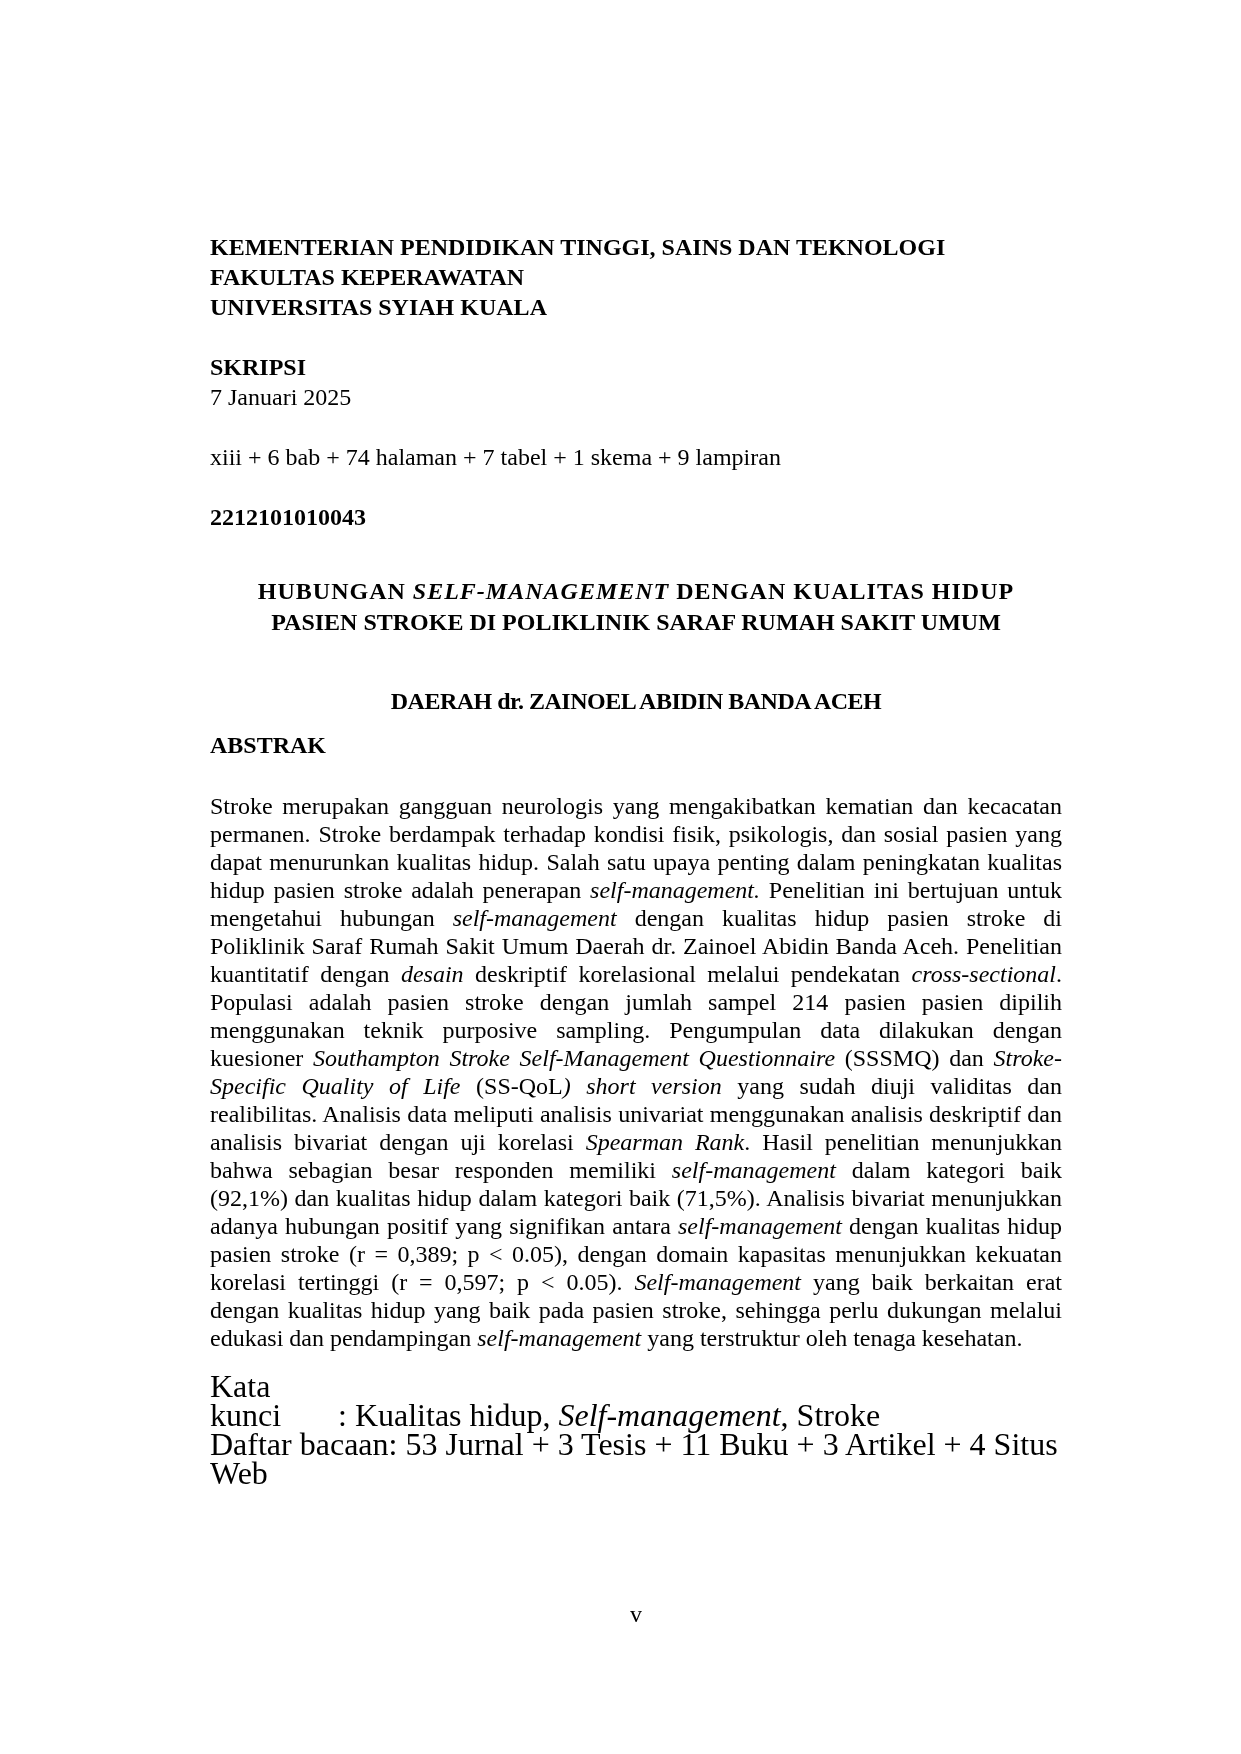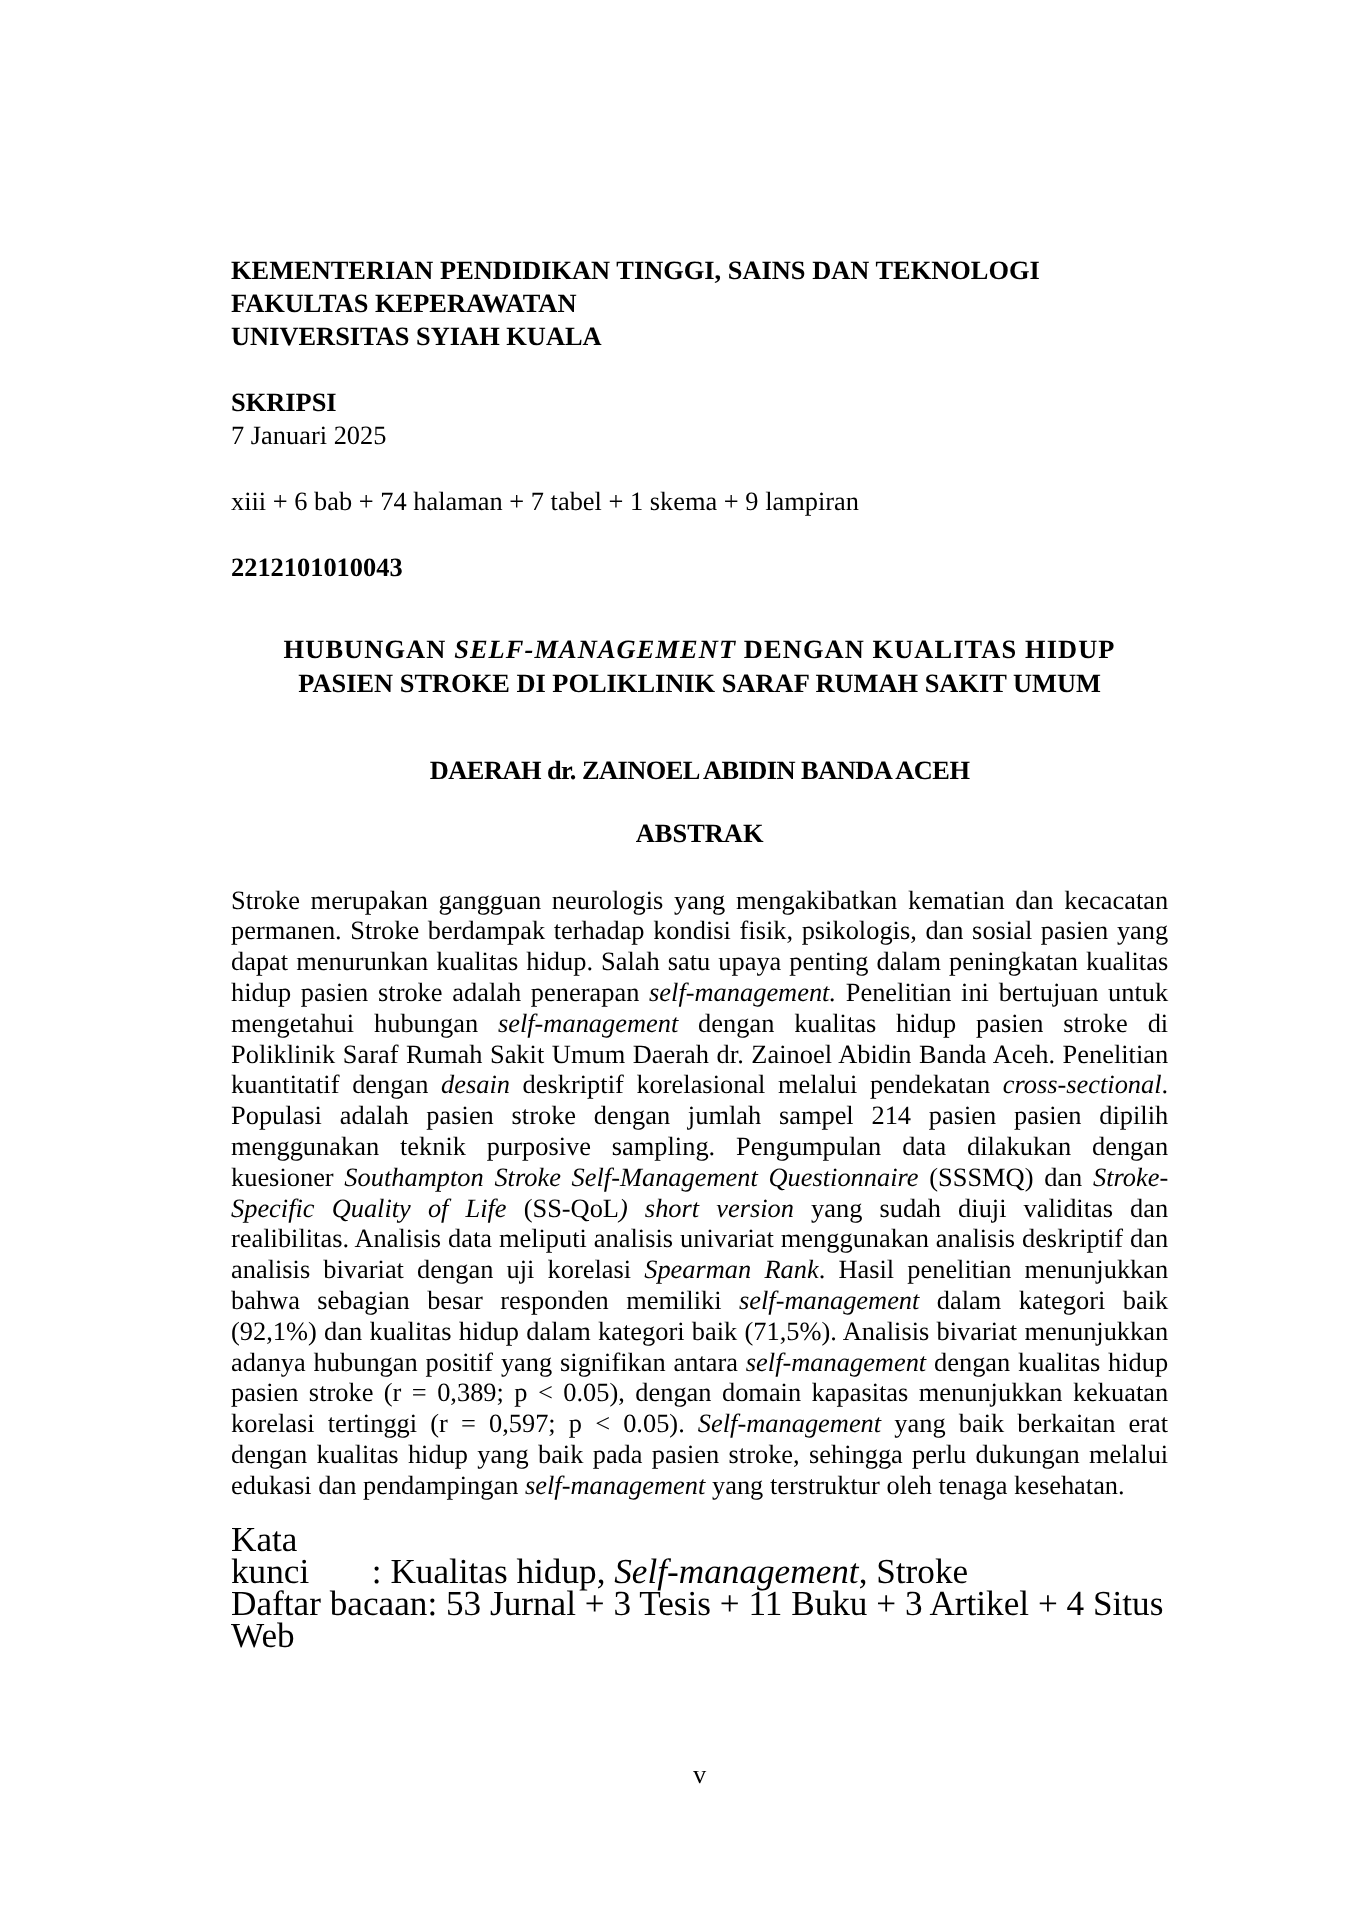--- a/index.html
+++ b/index.html
@@ -26,25 +26,24 @@
   .title-line {
     font-size: 24px;
     line-height: 31px;
     font-weight: bold;
     text-align: center;
   }
   .title-line.ls-wide { letter-spacing: 1px; }
   .title-line.ls-tight { letter-spacing: -0.5px; margin-top: 48px; }
 
   .abstract-heading {
-    margin-top: 26px;
+    margin-top: 13px;
     font-size: 24px;
     line-height: 30px;
     font-weight: bold;
-    text-align: center;
   }
 
   .abstract-body {
     margin: 32px 0 0 0;
     font-size: 24px;
     line-height: 28px;
     text-align: justify;
   }
 
   .it { font-style: italic; }

